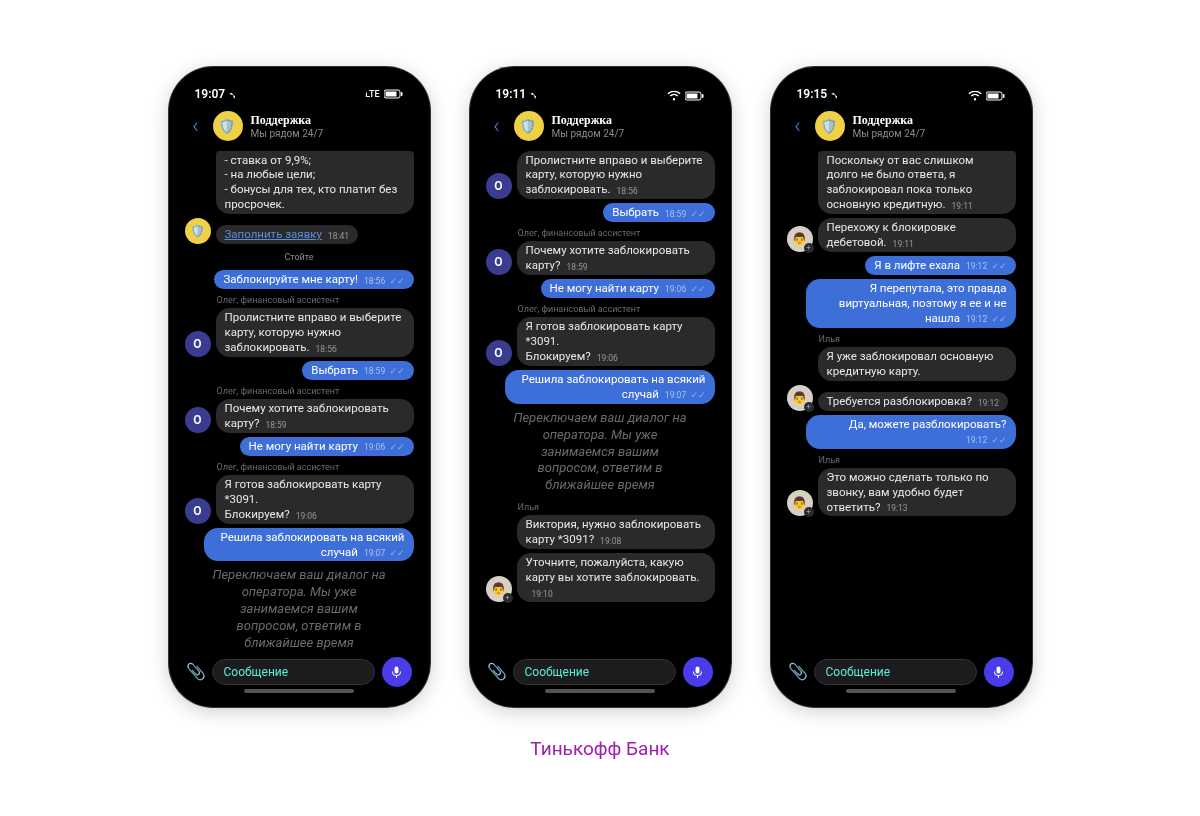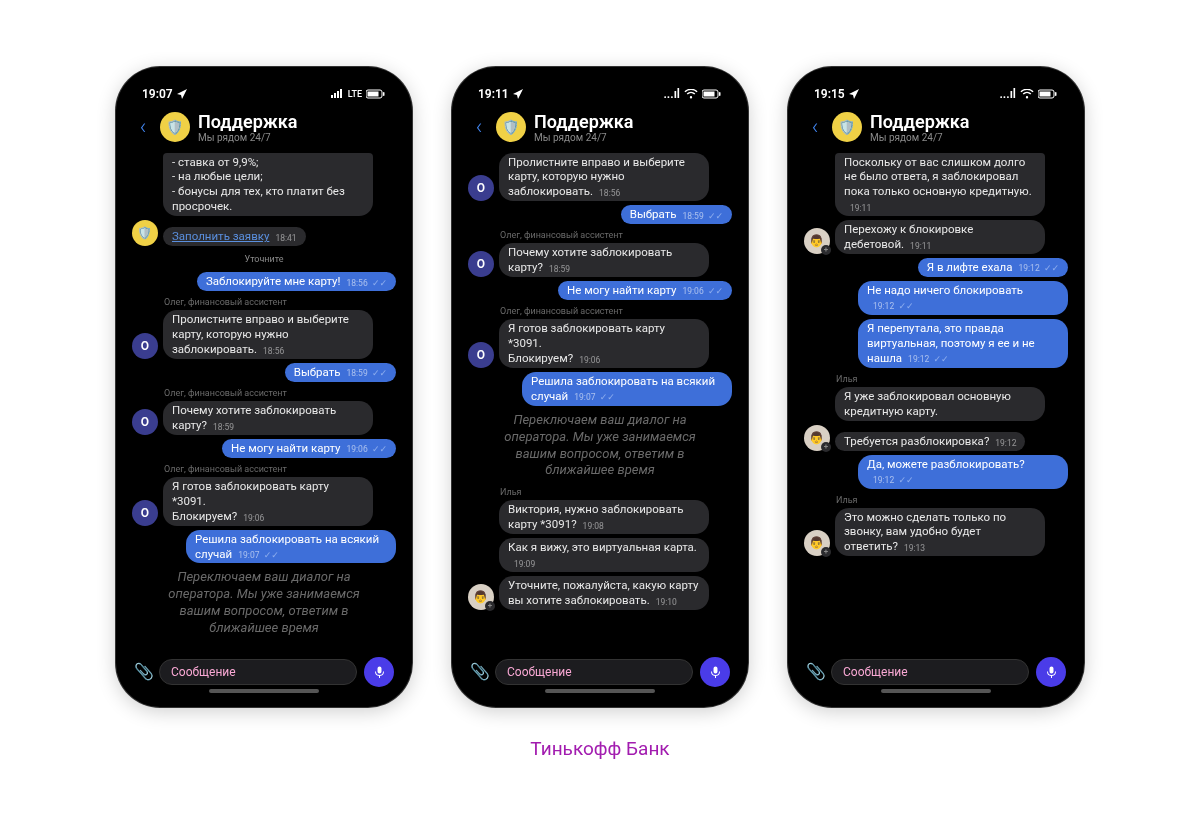--- a/index.html
+++ b/index.html
@@ -14,21 +14,21 @@
   align-items: center;
   justify-content: center;
 }
 .phones-row {
   display: flex;
   gap: 40px;
   justify-content: center;
   margin-top: 10px;
 }
 .phone {
-  width: 296px;
+  width: 261px;
   height: 640px;
   background: #000;
   border-radius: 44px;
   padding: 10px;
   box-shadow: 0 0 0 1px #333, 0 4px 20px rgba(0,0,0,0.2);
   position: relative;
 }
 .phone-screen {
   width: 100%;
   height: 100%;
@@ -55,21 +55,21 @@
   display: flex;
   justify-content: space-between;
   align-items: center;
   padding: 4px 16px 0;
   color: #fff;
   font-size: 12px;
   font-weight: 600;
   z-index: 10;
 }
 .status-left { display: flex; align-items: center; gap: 4px; }
-.status-right { display: flex; align-items: center; gap: 4px; }
+.status-right { display: flex; align-items: flex-end; gap: 4px; }
 .status-right svg { display: block; }
 .chat-header {
   display: flex;
   align-items: center;
   padding: 4px 8px 8px;
   gap: 8px;
 }
 .back-btn {
   color: #4185f0;
   font-size: 22px;
@@ -81,21 +81,21 @@
   width: 30px;
   height: 30px;
   border-radius: 50%;
   background: #f0d146;
   display: flex;
   align-items: center;
   justify-content: center;
   font-size: 14px;
 }
 .header-titles { flex: 1; }
-.header-title { color: #fff; font-size: 18px; font-weight: 600; }
+.header-title { color: #fff; font-size: 12px; font-weight: 600; font-family: Liberation Serif, serif; }
 .header-sub { color: #8a8a8a; font-size: 10px; }
 .chat-body {
   flex: 1;
   overflow: hidden;
   padding: 0 6px;
   display: flex;
   flex-direction: column;
 }
 .msg-row { display: flex; margin: 2px 0; align-items: flex-end; gap: 5px; }
 .msg-row.out { justify-content: flex-end; }
@@ -131,21 +131,21 @@
 .bubble {
   max-width: 210px;
   padding: 2px 9px;
   border-radius: 14px;
   font-size: 11.5px;
   line-height: 1.3;
   position: relative;
   word-wrap: break-word;
 }
 .bubble.in-b { background: #2a2a2d; color: #e8e8e8; }
-.bubble.out-b { background: #3e6fd9; color: #fff; }
+.bubble.out-b { background: #3e6fd9; color: #fff; text-align: right; }
 .bubble.cut { border-top-left-radius: 4px; border-top-right-radius: 4px; }
 .msg-text { display: inline; }
 .msg-time {
   font-size: 8.5px;
   opacity: 0.55;
   margin-left: 6px;
   display: inline-block;
   vertical-align: bottom;
 }
 .checks { color: #7fb4ff; font-size: 9px; margin-left: 2px; display: inline; }
@@ -176,21 +176,21 @@
   gap: 7px;
   padding: 7px 8px 10px;
 }
 .attach-btn { color: #7a7a7a; font-size: 16px; width: 18px; text-align: center; }
 .msg-input {
   flex: 1;
   background: #1c1c1f;
   border: 1px solid #333;
   border-radius: 16px;
   padding: 5px 11px;
-  color: #f9a8d4;
+  color: #5eead4;
   font-size: 12px;
 }
 .mic-btn {
   width: 30px;
   height: 30px;
   border-radius: 50%;
   background: #4a3ce8;
   display: flex;
   align-items: center;
   justify-content: center;
@@ -249,21 +249,21 @@
       </div>
       <div class="chat-body">
           <div class="msg-row in">
     <div class="avatar empty"></div>
     <div class="bubble in-b cut"><span class="msg-text">- ставка от 9,9%;<br>- на любые цели;<br>- бонусы для тех, кто платит без просрочек.</span><span class="msg-time"></span></div>
   </div>
           <div class="msg-row in">
     <div class="avatar tinkoff">🛡️</div>
     <div class="bubble in-b"><span class="link-text">Заполнить заявку</span><span class="msg-time">18:41</span></div>
   </div>
-          <div class="divider-label">Уточните</div>
+          <div class="divider-label">Стойте</div>
           <div class="msg-row out">
       <div class="bubble out-b"><span class="msg-text">Заблокируйте мне карту!</span><span class="msg-time">18:56<span class="checks"> ✓✓</span></span></div>
     </div>
           <div class="sender-label">Олег, финансовый ассистент</div>
           <div class="msg-row in">
     <div class="avatar oleg">О</div>
     <div class="bubble in-b"><span class="msg-text">Пролистните вправо и выберите карту, которую нужно заблокировать.</span><span class="msg-time">18:56</span></div>
   </div>
           <div class="msg-row out">
       <div class="bubble out-b"><span class="msg-text">Выбрать</span><span class="msg-time">18:59<span class="checks"> ✓✓</span></span></div>
@@ -352,24 +352,20 @@
           <div class="msg-row out">
       <div class="bubble out-b"><span class="msg-text">Решила заблокировать на всякий случай</span><span class="msg-time">19:07<span class="checks"> ✓✓</span></span></div>
     </div>
           <div class="system-msg">Переключаем ваш диалог на оператора. Мы уже занимаемся вашим вопросом, ответим в ближайшее время</div>
           <div class="sender-label">Илья</div>
           <div class="msg-row in">
     <div class="avatar empty"></div>
     <div class="bubble in-b"><span class="msg-text">Виктория, нужно заблокировать карту *3091?</span><span class="msg-time">19:08</span></div>
   </div>
           <div class="msg-row in">
-    <div class="avatar empty"></div>
-    <div class="bubble in-b"><span class="msg-text">Как я вижу, это виртуальная карта.</span><span class="msg-time">19:09</span></div>
-  </div>
-          <div class="msg-row in">
     <div class="avatar ilya">👨<div class="avatar-badge">+</div></div>
     <div class="bubble in-b"><span class="msg-text">Уточните, пожалуйста, какую карту вы хотите заблокировать.</span><span class="msg-time">19:10</span></div>
   </div>
         </div>
       <div class="input-bar">
         <div class="attach-btn">📎</div>
         <div class="msg-input">Сообщение</div>
         <div class="mic-btn">
           <svg width="13" height="13" viewBox="0 0 13 13">
               <path fill="#fff" d="M6.5 8.5a2 2 0 002-2v-3a2 2 0 00-4 0v3a2 2 0 002 2zM3 6.5a3.5 3.5 0 007 0h1a4.5 4.5 0 01-4 4.47V13H6v-2.03A4.5 4.5 0 012 6.5z"></path>
@@ -415,23 +411,20 @@
     <div class="bubble in-b cut"><span class="msg-text">Поскольку от вас слишком долго не было ответа, я заблокировал пока только основную кредитную.</span><span class="msg-time">19:11</span></div>
   </div>
           <div class="msg-row in">
     <div class="avatar ilya">👨<div class="avatar-badge">+</div></div>
     <div class="bubble in-b"><span class="msg-text">Перехожу к блокировке дебетовой.</span><span class="msg-time">19:11</span></div>
   </div>
           <div class="msg-row out">
       <div class="bubble out-b"><span class="msg-text">Я в лифте ехала</span><span class="msg-time">19:12<span class="checks"> ✓✓</span></span></div>
     </div>
           <div class="msg-row out">
-      <div class="bubble out-b"><span class="msg-text">Не надо ничего блокировать</span><span class="msg-time">19:12<span class="checks"> ✓✓</span></span></div>
-    </div>
-          <div class="msg-row out">
       <div class="bubble out-b"><span class="msg-text">Я перепутала, это правда виртуальная, поэтому я ее и не нашла</span><span class="msg-time">19:12<span class="checks"> ✓✓</span></span></div>
     </div>
           <div class="sender-label">Илья</div>
           <div class="msg-row in">
     <div class="avatar empty"></div>
     <div class="bubble in-b"><span class="msg-text">Я уже заблокировал основную кредитную карту.</span><span class="msg-time"></span></div>
   </div>
           <div class="msg-row in">
     <div class="avatar ilya">👨<div class="avatar-badge">+</div></div>
     <div class="bubble in-b"><span class="msg-text">Требуется разблокировка?</span><span class="msg-time">19:12</span></div>

